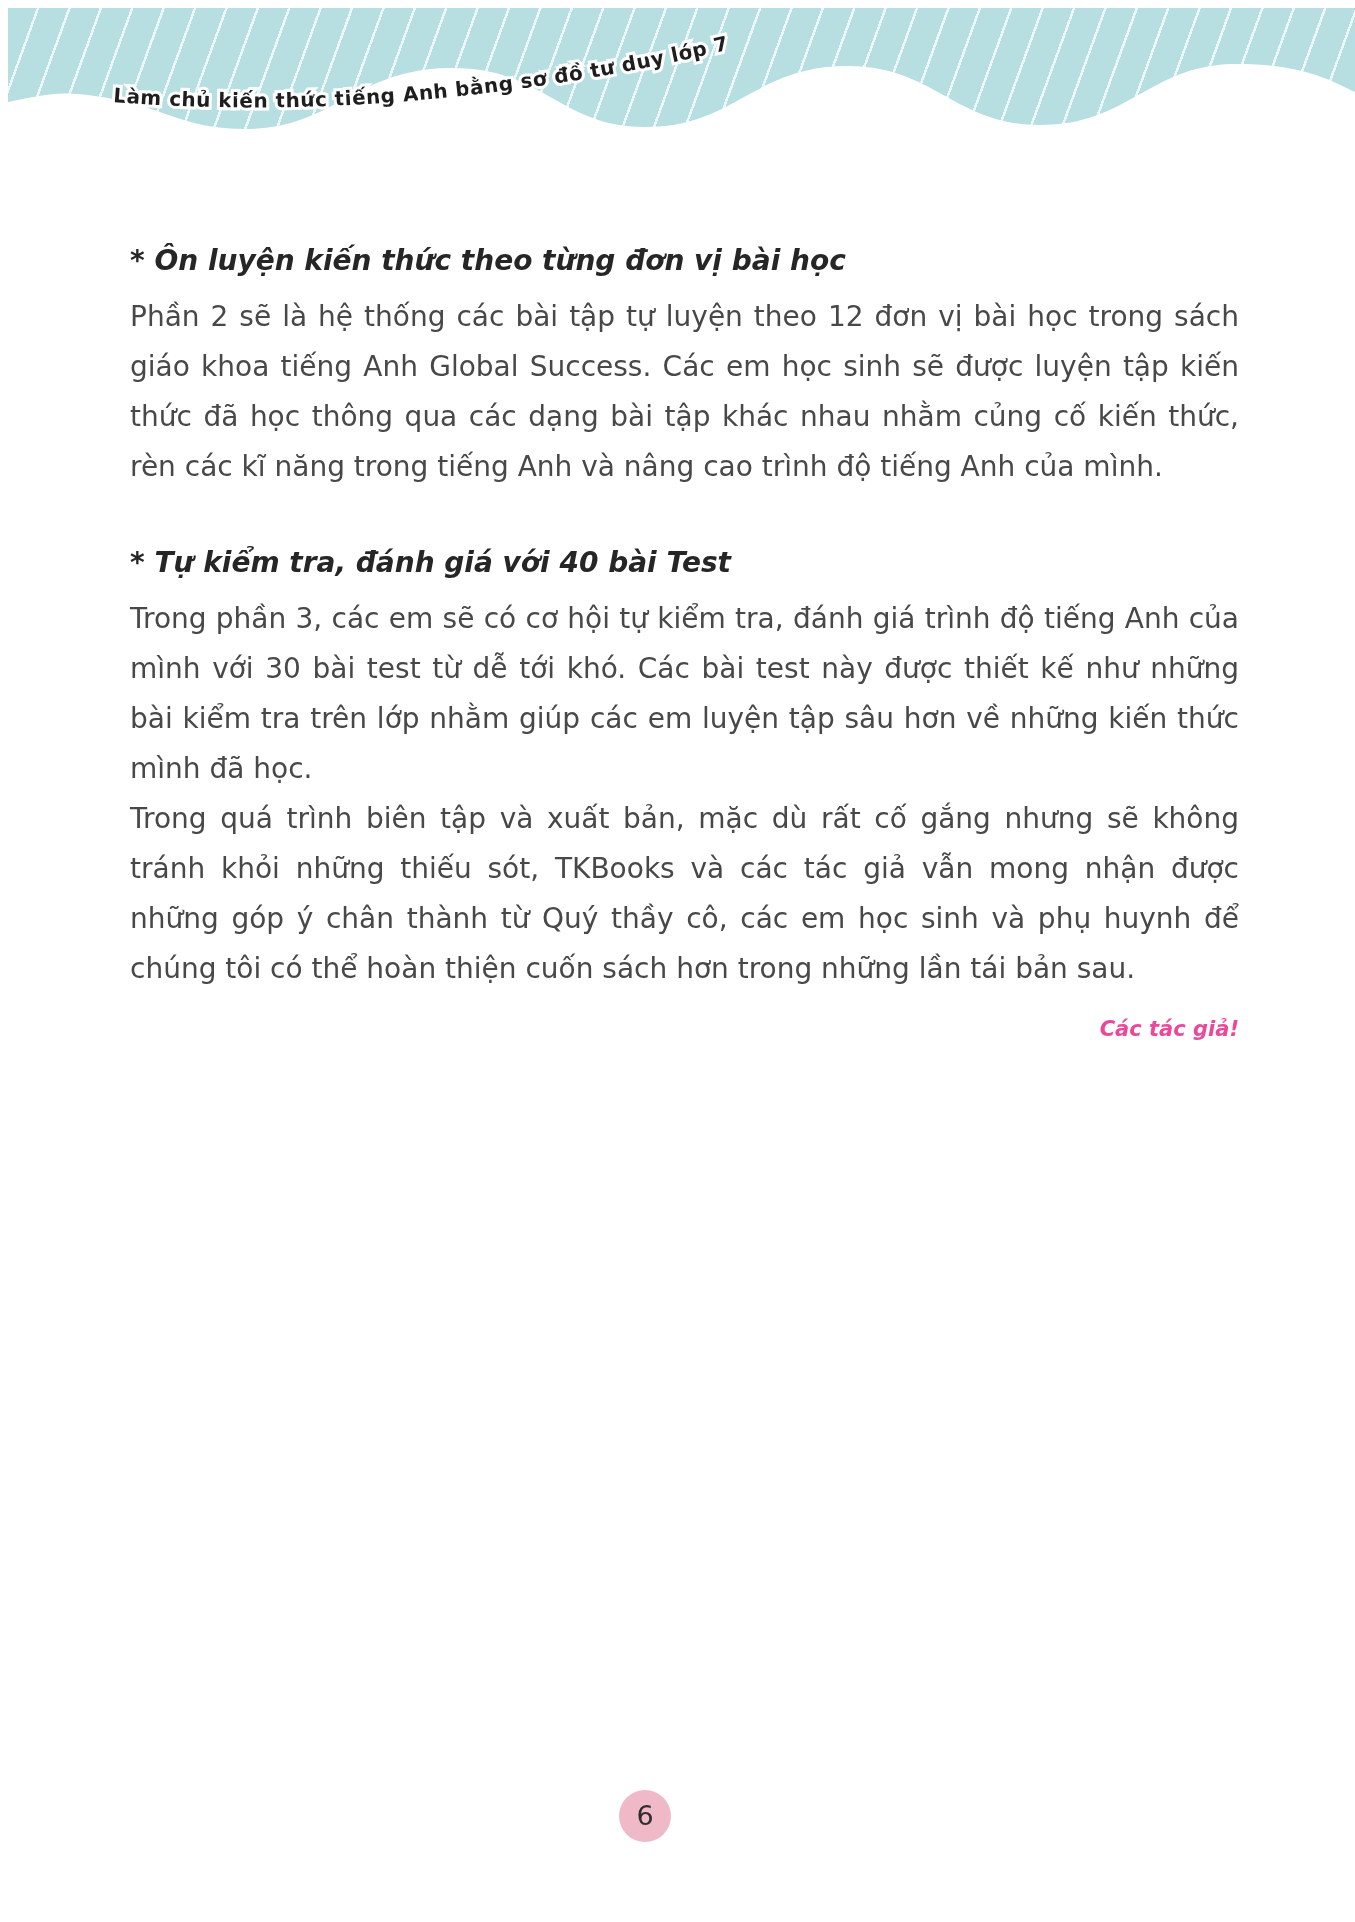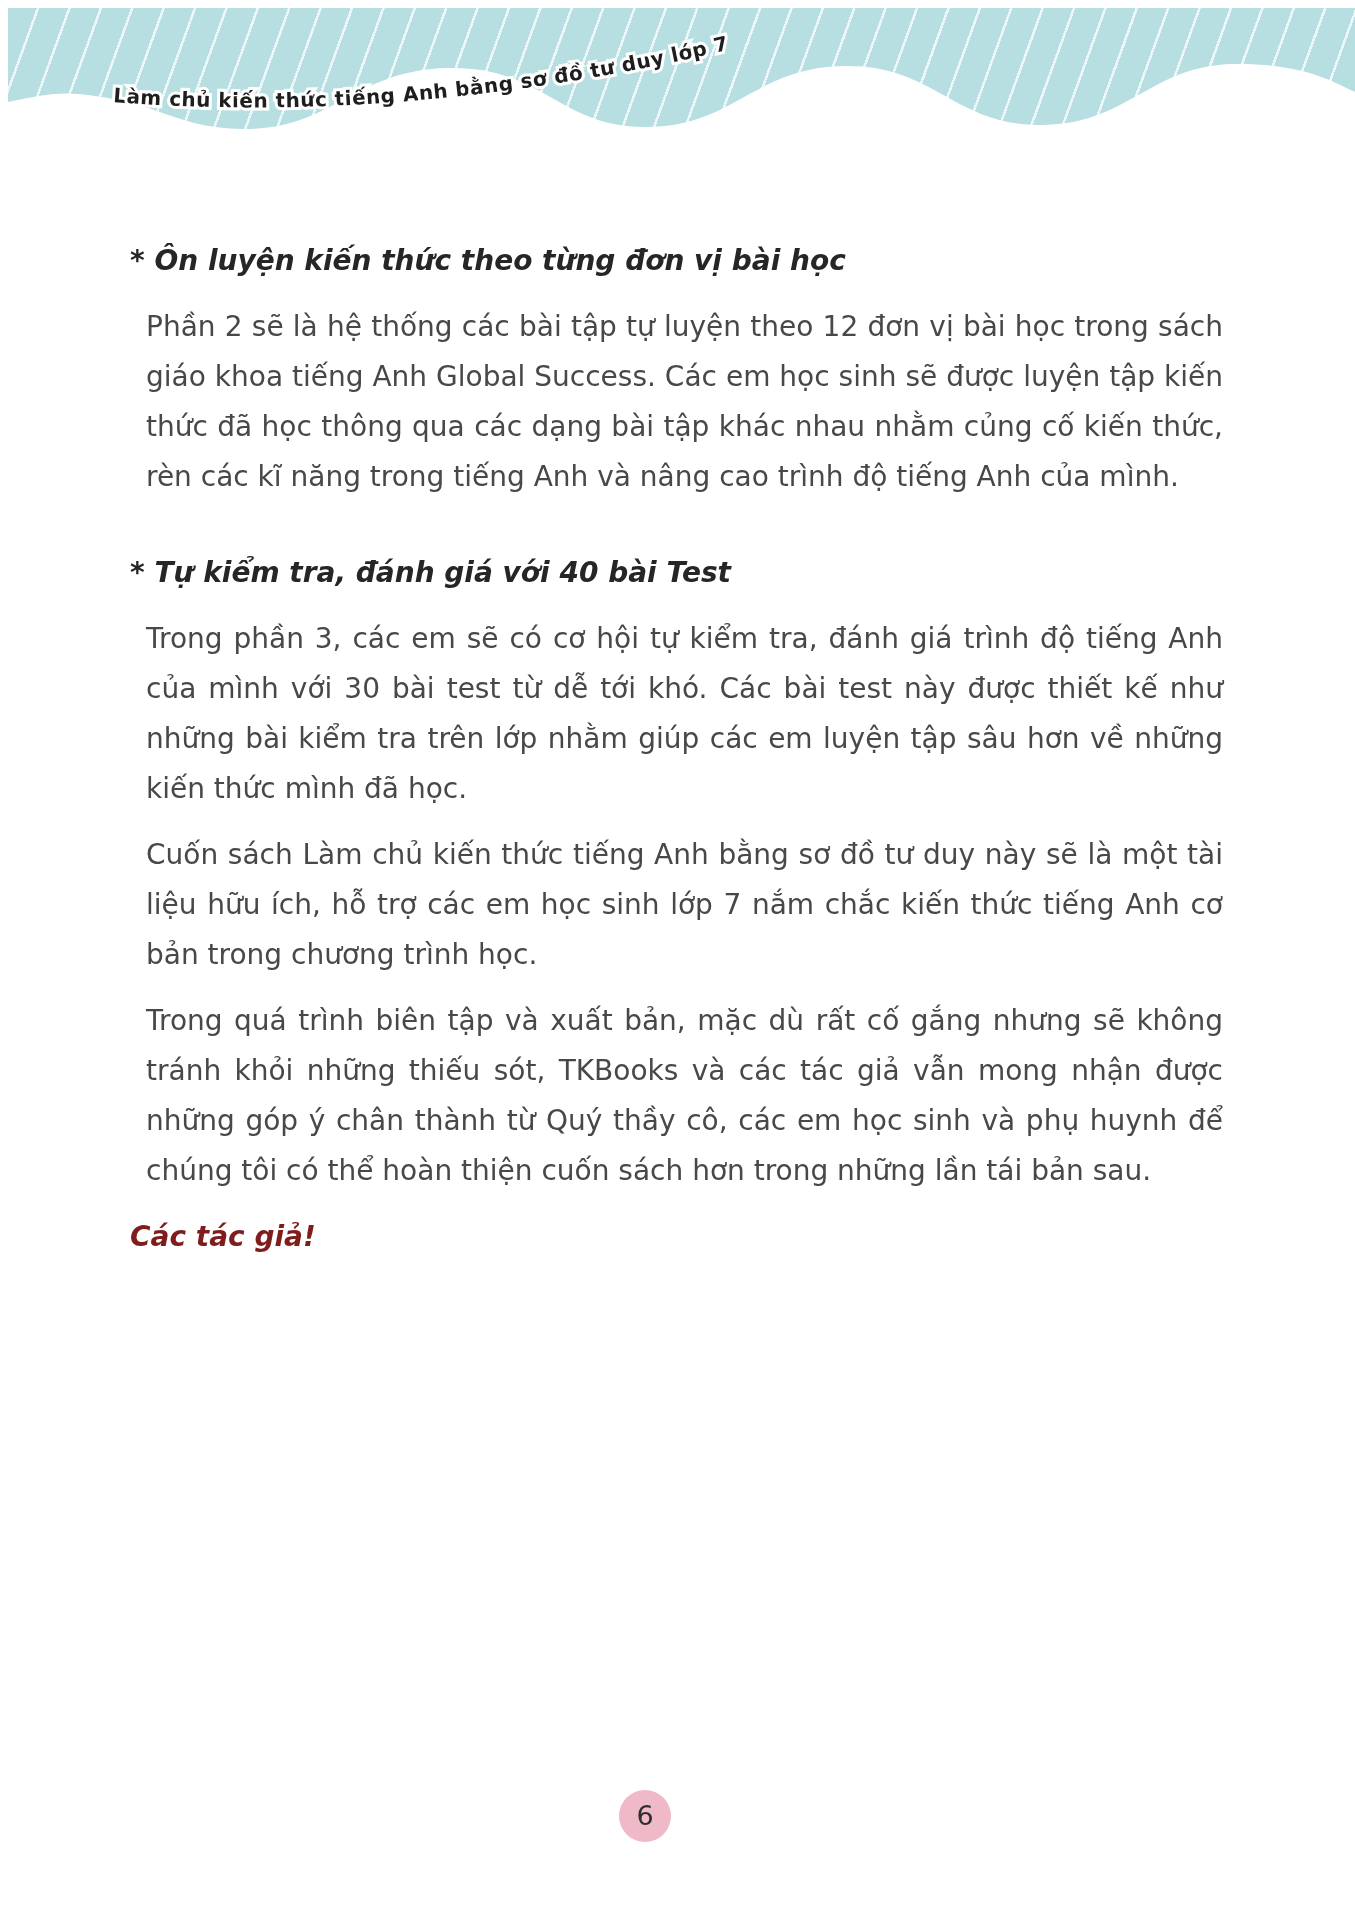--- a/index.html
+++ b/index.html
@@ -42,30 +42,30 @@
   }
   .section-heading{
     margin:0 0 6px 0;
     font-size:28px;
     font-weight:bold;
     font-style:italic;
     color:#262626;
     line-height:50px;
   }
   .first-section{margin-top:86px;}
-  .content p{margin:16px;text-align:justify;}
+  .content p{margin:0;text-align:justify;}
   .gap-heading{margin-top:46px;}
   .gap-para{margin-top:52px;}
   .signature{
     margin-top:10px;
-    text-align:left;
+    text-align:right;
     font-weight:bold;
     font-style:italic;
-    color:#7f1d1d;
-    font-size:28px;
+    color:#ec4899;
+    font-size:21px;
     line-height:50px;
   }
 
   
   .page-badge{
     position:absolute;
     top:1790px;left:619px;
     width:52px;height:52px;
     border-radius:50%;
     background:#f0b9c8;
@@ -103,21 +103,20 @@
   </div>
 
   <div class="content">
 
     <h3 class="section-heading first-section">* Ôn luyện kiến thức theo từng đơn vị bài học</h3>
     <p>Phần 2 sẽ là hệ thống các bài tập tự luyện theo 12 đơn vị bài học trong sách giáo khoa tiếng Anh Global Success. Các em học sinh sẽ được luyện tập kiến thức đã học thông qua các dạng bài tập khác nhau nhằm củng cố kiến thức, rèn các kĩ năng trong tiếng Anh và nâng cao trình độ tiếng Anh của mình.</p>
 
     <h3 class="section-heading gap-heading">* Tự kiểm tra, đánh giá với 40 bài Test</h3>
     <p>Trong phần 3, các em sẽ có cơ hội tự kiểm tra, đánh giá trình độ tiếng Anh của mình với 30 bài test từ dễ tới khó. Các bài test này được thiết kế như những bài kiểm tra trên lớp nhằm giúp các em luyện tập sâu hơn về những kiến thức mình đã học.</p>
 
-    <p class="gap-para">Cuốn sách Làm chủ kiến thức tiếng Anh bằng sơ đồ tư duy này sẽ là một tài liệu hữu ích, hỗ trợ các em học sinh lớp 7 nắm chắc kiến thức tiếng Anh cơ bản trong chương trình học.</p>
 
     <p class="gap-para">Trong quá trình biên tập và xuất bản, mặc dù rất cố gắng nhưng sẽ không tránh khỏi những thiếu sót, TKBooks và các tác giả vẫn mong nhận được những góp ý chân thành từ Quý thầy cô, các em học sinh và phụ huynh để chúng tôi có thể hoàn thiện cuốn sách hơn trong những lần tái bản sau.</p>
 
     <div class="signature">Các tác giả!</div>
   </div>
 
   <div class="page-badge">6</div>
 
 </div>
 

